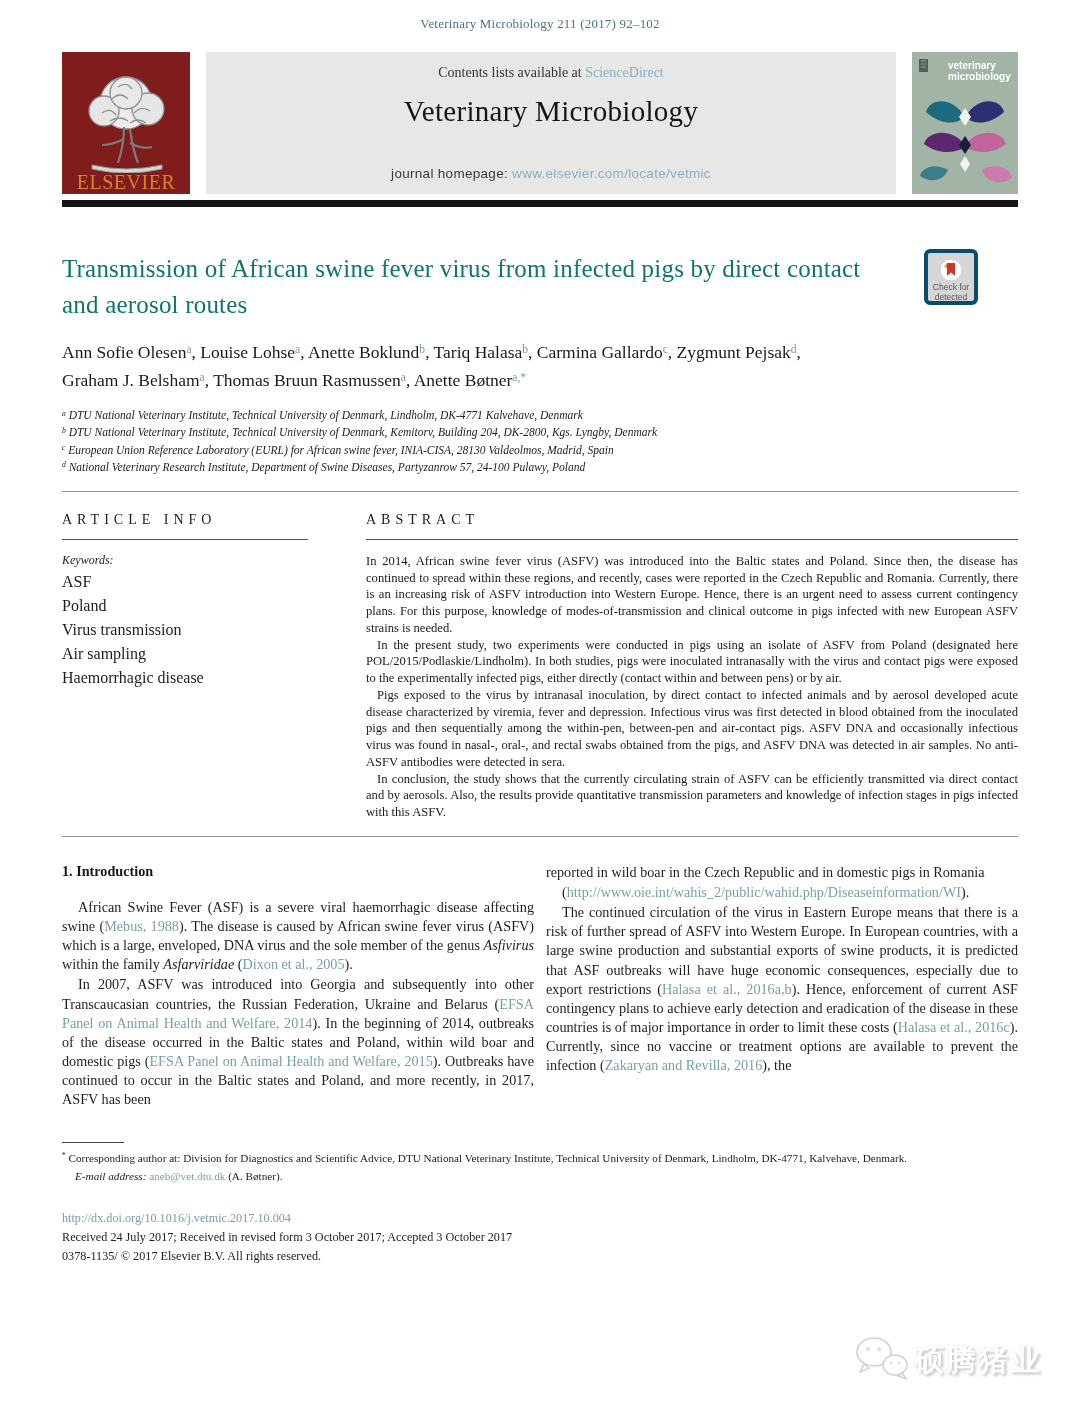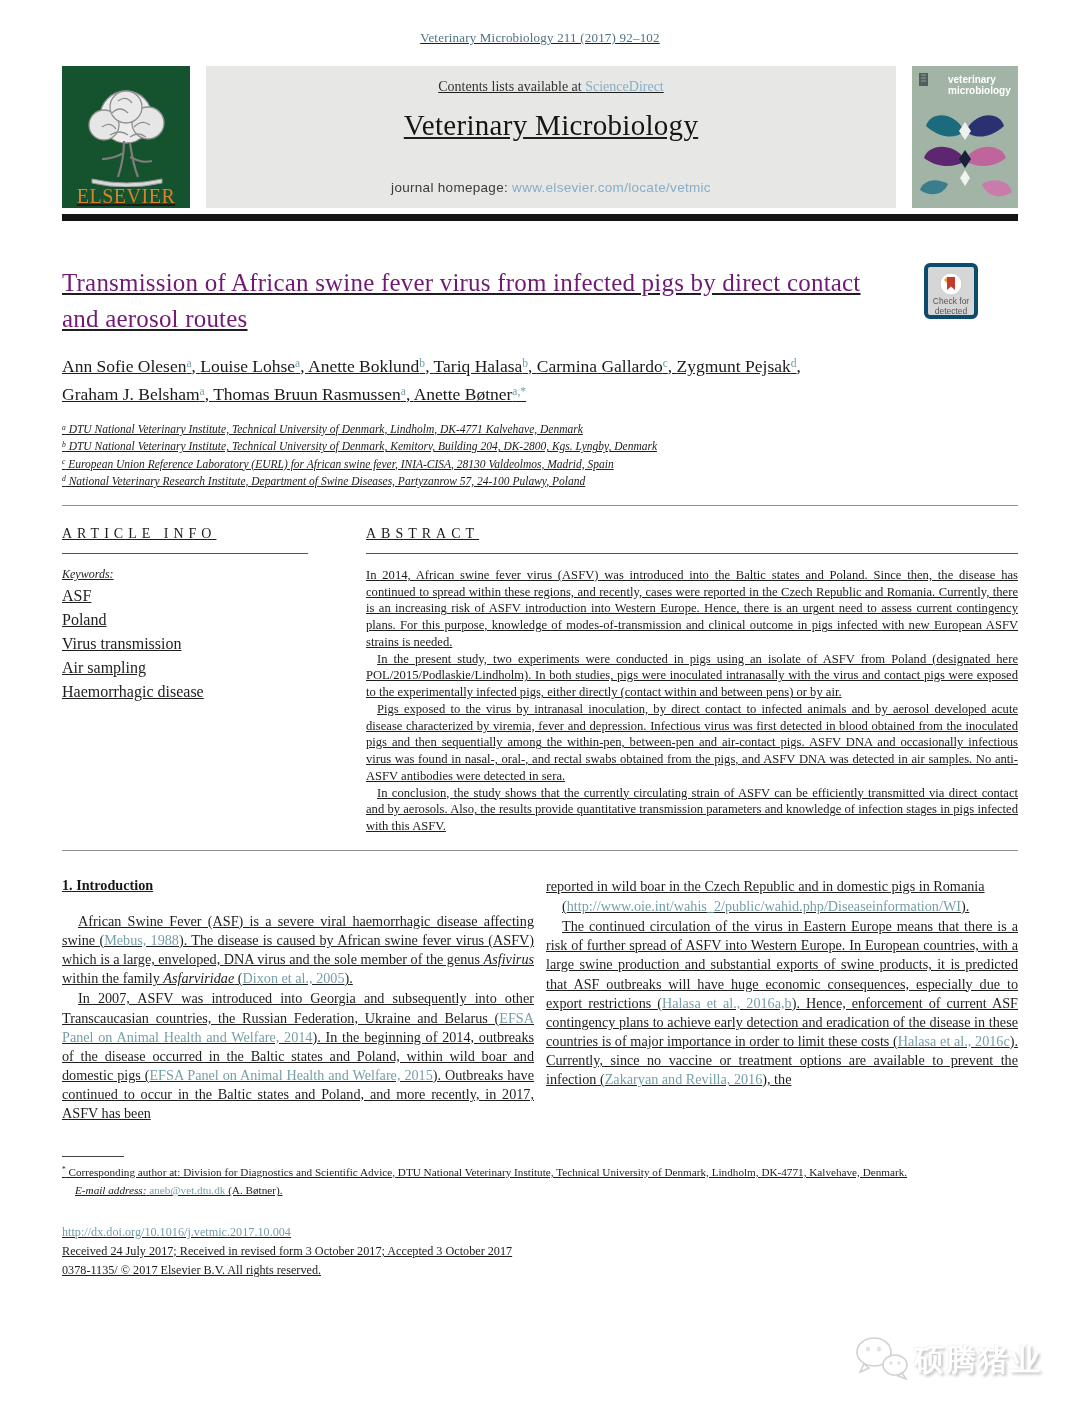--- a/index.html
+++ b/index.html
@@ -10,47 +10,47 @@
     --rule:#8f8f8f;
     --banner:#e7e7e6;
     --orange:#d9822b;
   }
   *{margin:0;padding:0;box-sizing:border-box;}
   html,body{background:#fff;}
   body{
     width:1080px;height:1404px;overflow:hidden;position:relative;
     font-family:"Liberation Serif",serif;color:var(--ink);
   }
-  .page{padding:30px 62px 0 62px;position:relative;height:100%;text-decoration:underline;}
+  .page{padding:16px 62px 0 62px;position:relative;height:100%;}
 
   .citation{
     text-align:center;font-size:13px;color:var(--cite);letter-spacing:.2px;
   }
 
   
   .masthead{display:flex;align-items:stretch;margin-top:20px;height:142px;}
-  .logo-box{width:128px;display:flex;flex-direction:column;align-items:center;justify-content:flex-end;background:#14532d;}
+  .logo-box{width:128px;display:flex;flex-direction:column;align-items:center;justify-content:flex-end;background:#7f1d1d;}
   .logo-box svg{display:block;}
   .elsevier-word{font-family:"Liberation Serif",serif;font-size:20px;color:var(--orange);letter-spacing:.5px;margin-top:-2px;}
   .banner{flex:1;background:var(--banner);margin:0 16px;position:relative;text-align:center;padding-top:13px;}
   .contents-line{font-size:14px;color:#333;}
   .journal-title{font-size:29px;color:#151515;margin-top:14px;letter-spacing:.3px;}
   .homepage-line{
     position:absolute;bottom:13px;left:0;right:0;text-align:center;
     font-family:"Liberation Sans",sans-serif;font-size:13.5px;color:#3a3a3a;letter-spacing:.3px;
   }
   .cover{width:106px;}
   .cover svg{display:block;}
 
   .black-bar{height:7px;background:#141414;margin-top:6px;}
 
   
   .title-row{position:relative;margin-top:44px;}
   h1.article-title{
-    font-weight:normal;font-size:25px;line-height:1.42;color:#701a75;
+    font-weight:normal;font-size:25px;line-height:1.42;color:#0f766e;
     margin-right:150px;letter-spacing:.2px;
   }
   .badge{
     position:absolute;right:40px;top:-2px;width:54px;height:56px;background:#d6d6d6;
     border:4px solid #0c4a6e;border-radius:6px;text-align:center;cursor:pointer;
   }
   .badge svg{display:block;margin:4px auto 0 auto;}
   .badge-text{font-family:"Liberation Sans",sans-serif;font-size:8.5px;color:#555;line-height:1.15;}
 
   .authors{margin-top:16px;font-size:17.5px;line-height:1.6;color:#1a1a1a;max-width:760px;}

